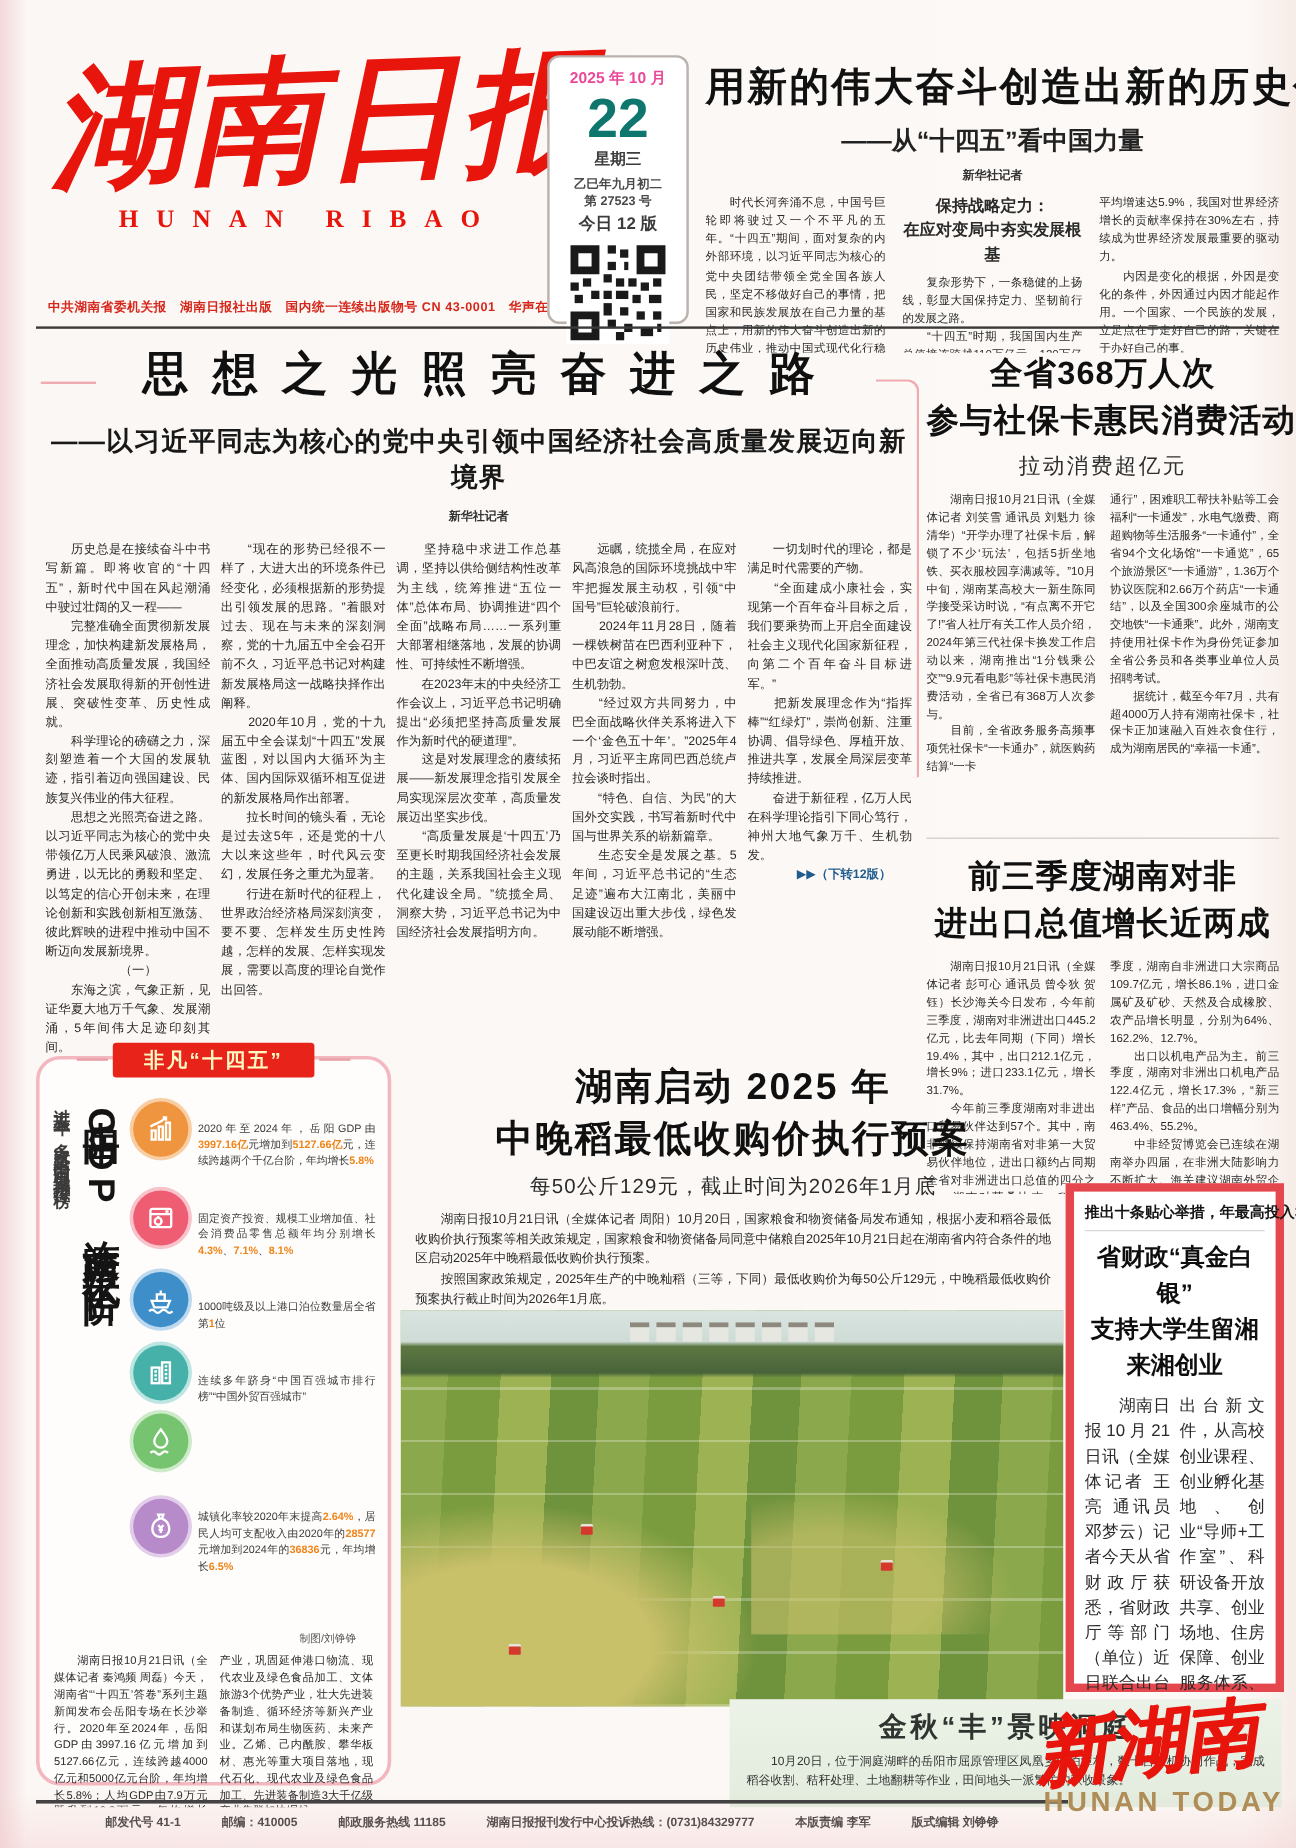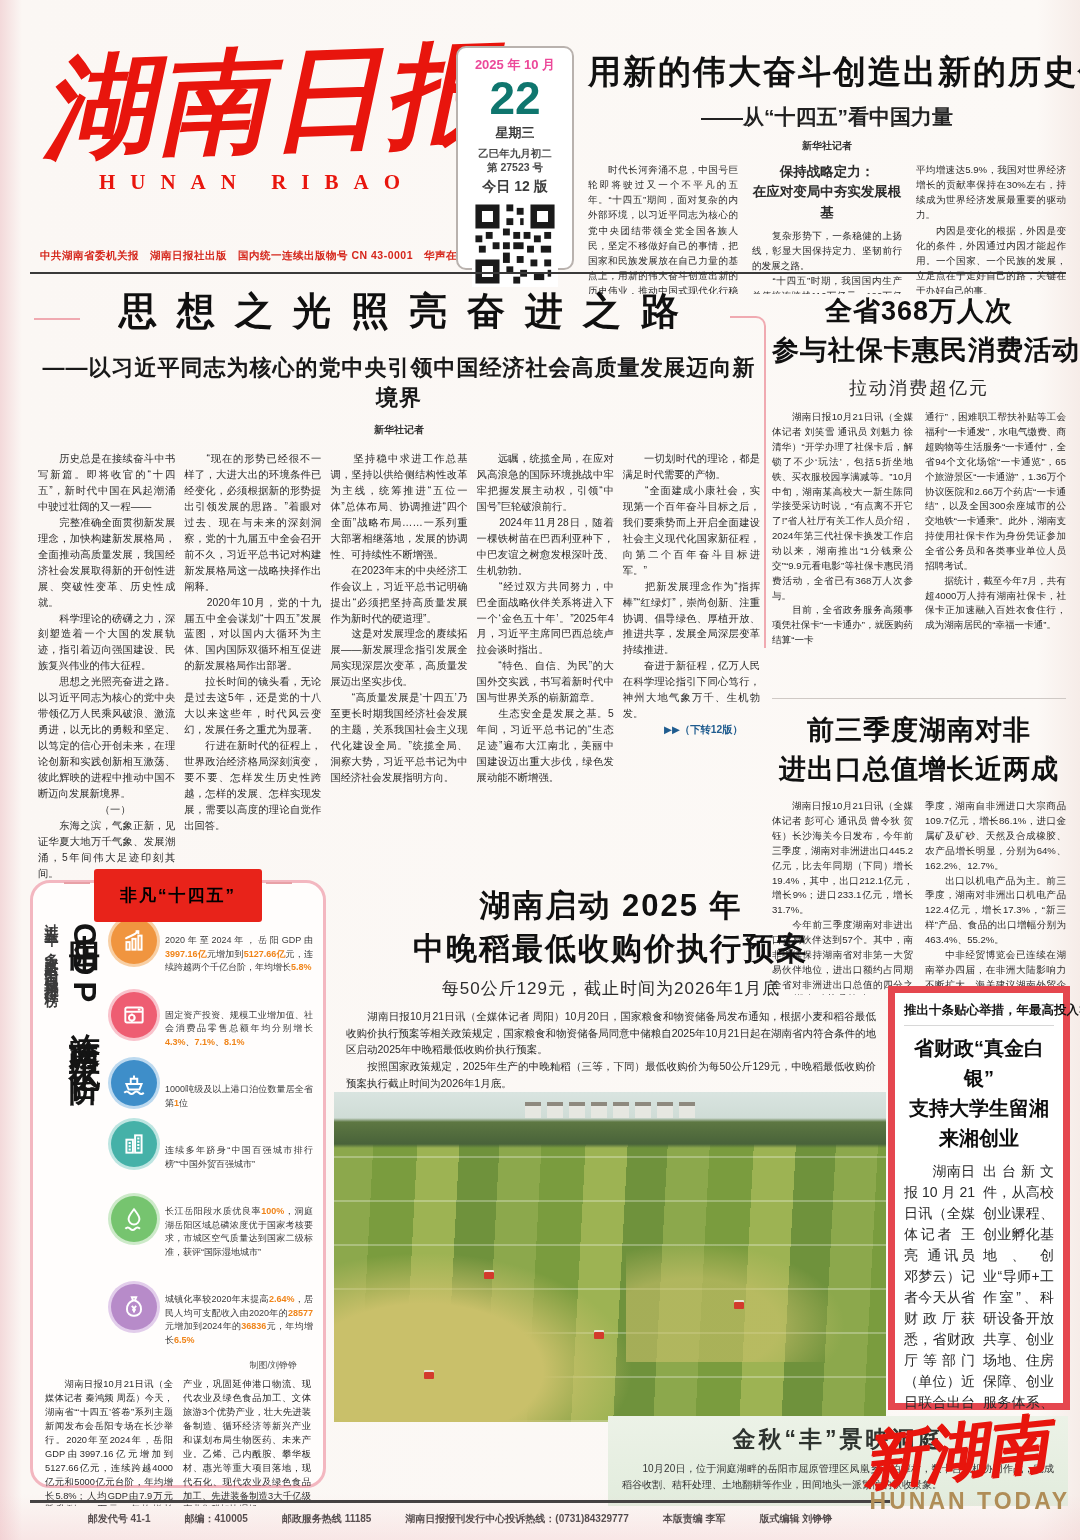--- a/index.html
+++ b/index.html
@@ -51,22 +51,22 @@
   .ma-col{flex:1;font-size:10.3px;line-height:1.55;}
 
   
   .rc-head{font-size:27px;font-weight:900;color:#101010;text-align:center;line-height:1.45;letter-spacing:1px;white-space:nowrap;}
   .rc-sub{font-size:18px;color:#2e2e2e;text-align:center;margin-top:6px;letter-spacing:2px;}
   .rc-cols{display:flex;gap:12px;margin-top:10px;}
   .rc-col{flex:1;font-size:9.6px;line-height:1.55;}
 
   
   .sidebar{border:3px solid #f3b7c0;border-radius:20px;background:#fffdfc;box-sizing:border-box;}
-  .sb-banner{position:absolute;left:50%;transform:translateX(-50%);top:-14px;background:#e8231a;color:#000000;
-        font-size:17px;font-weight:900;letter-spacing:2px;padding:15px 26px;border-radius:3px;white-space:nowrap;}
+  .sb-banner{position:absolute;left:50%;transform:translateX(-50%);top:-14px;background:#e8231a;color:#fef9c3;
+        font-size:17px;font-weight:900;letter-spacing:2px;padding:3px 26px;border-radius:3px;white-space:nowrap;}
   .sb-banner::before,.sb-banner::after{content:"";position:absolute;top:13px;width:26px;height:2px;background:#e8a0a6;}
   .sb-banner::before{left:-30px;} .sb-banner::after{right:-30px;}
   .sb-inner{display:flex;padding:24px 10px 6px 10px;}
   .sb-quote{writing-mode:vertical-rl;font-size:14px;font-weight:bold;color:#3b3b3b;letter-spacing:3px;height:420px;margin:6px 2px 0 0;}
   .sb-title{writing-mode:vertical-rl;font-size:31px;font-weight:900;color:#141414;letter-spacing:6px;height:440px;margin:4px 6px 0 0;}
   .ig{flex:1;display:flex;flex-direction:column;gap:7px;}
   .ig-row{display:flex;align-items:center;gap:8px;}
   .ig-icon{width:46px;height:46px;border-radius:50%;flex:none;display:flex;align-items:center;justify-content:center;}
   .ig-text{flex:1;font-size:9px;line-height:1.5;color:#3a3a3a;text-align:justify;margin-top:27px;}
   .ig-text .em{color:#f08418;font-weight:900;}
@@ -292,21 +292,20 @@
           </div>
           <div class="ig-text">连续多年跻身“中国百强城市排行榜”“中国外贸百强城市”</div>
         </div>
         <div class="ig-row">
           <div class="ig-icon" style="background:#76c46f;box-shadow:0 0 0 3px #cdeac9;">
             <svg width="26" height="26" viewBox="0 0 24 24" fill="none" stroke="#fff" stroke-width="1.8">
               <path d="M12 3c-3 4-5 6-5 9a5 5 0 0 0 10 0c0-3-2-5-5-9z"></path>
                 <path d="M4 21c1.5-1.6 3-1.6 4.5 0s3 1.6 4.5 0 3-1.6 4.5 0"></path>
             </svg>
           </div>
-          <div class="ig-text">长江岳阳段水质优良率<span class="em">100%</span>，洞庭湖岳阳区域总磷浓度优于国家考核要求，市城区空气质量达到国家二级标准，获评“国际湿地城市”</div>
         </div>
         <div class="ig-row">
           <div class="ig-icon" style="background:#b78bc9;box-shadow:0 0 0 3px #e2cdeb;">
             <svg width="26" height="26" viewBox="0 0 24 24" fill="none" stroke="#fff" stroke-width="1.8">
               <path d="M10 3h4l-1.2 3h-1.6z"></path>
                 <path d="M11 6c-3.5 1.5-5.5 4.5-5.5 8A5.8 5.8 0 0 0 12 20a5.8 5.8 0 0 0 6.5-6c0-3.5-2-6.5-5.5-8"></path>
               <path d="M10 11l2 2.2L14 11M12 13.2V17M10.3 14.6h3.4"></path>
             </svg>
           </div>
           <div class="ig-text">城镇化率较2020年末提高<span class="em">2.64%</span>，居民人均可支配收入由2020年的<span class="em">28577</span>元增加到2024年的<span class="em">36836</span>元，年均增长<span class="em">6.5%</span></div>

